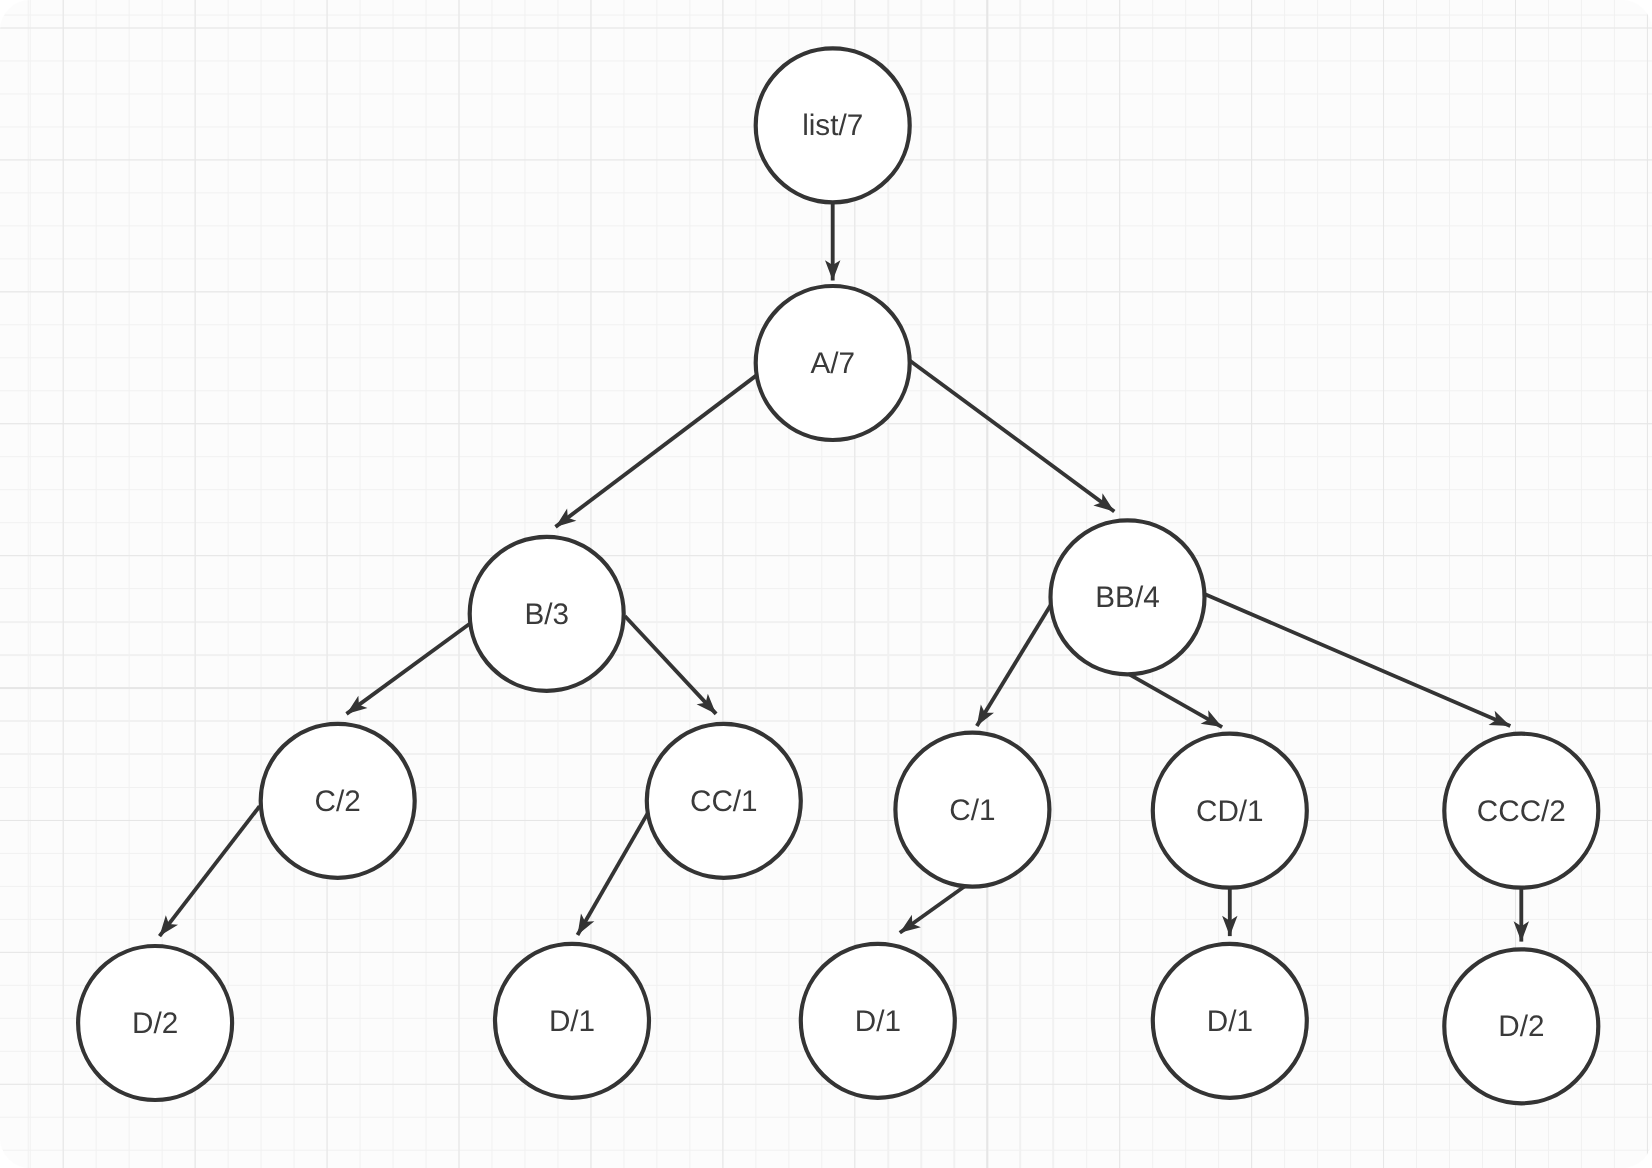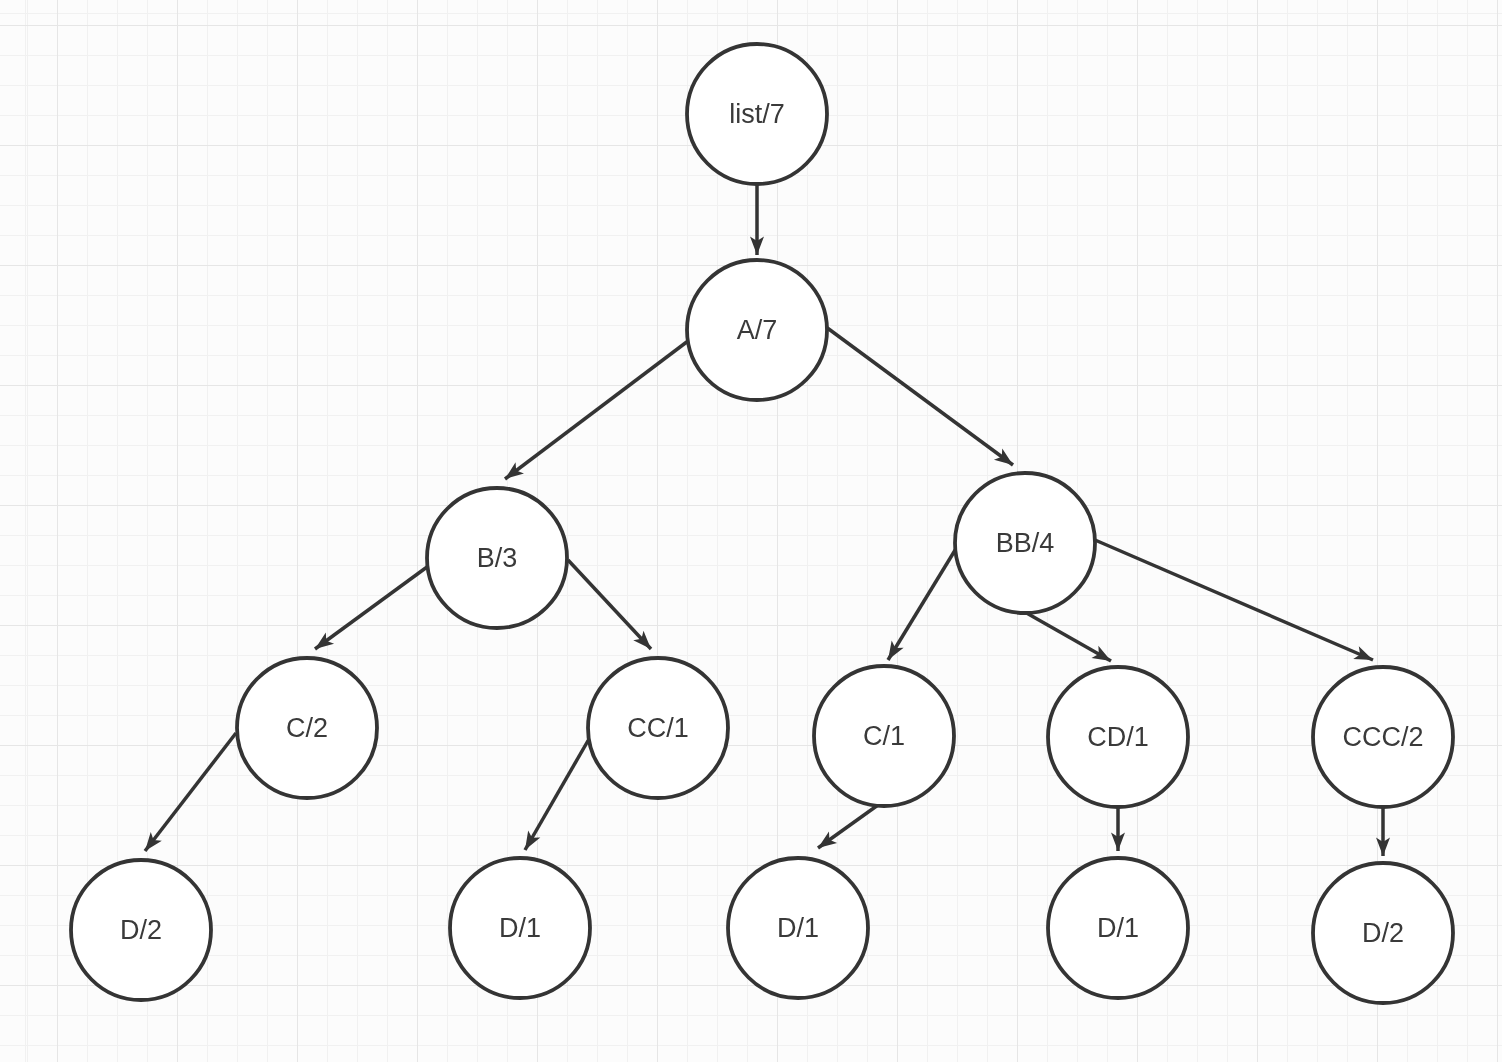--- a/index.html
+++ b/index.html
@@ -17,20 +17,21 @@
     width: 1502px;
     height: 1062px;
     background-color: #fcfcfc;
     
     background-image:
       repeating-linear-gradient(to right,  #e6e6e6 0 1px, transparent 1px 120px),
       repeating-linear-gradient(to bottom, #e6e6e6 0 1px, transparent 1px 120px),
       repeating-linear-gradient(to right,  #f1f1f1 0 1px, transparent 1px 30px),
       repeating-linear-gradient(to bottom, #f1f1f1 0 1px, transparent 1px 30px);
     background-position: 57px 0, 0 25px, 27px 0, 0 25px;
+    border-radius: 28px;
   }
   svg.diagram {
     position: absolute;
     top: 0;
     left: 0;
   }
   .node circle {
     cursor: pointer;
   }
   .node text {

